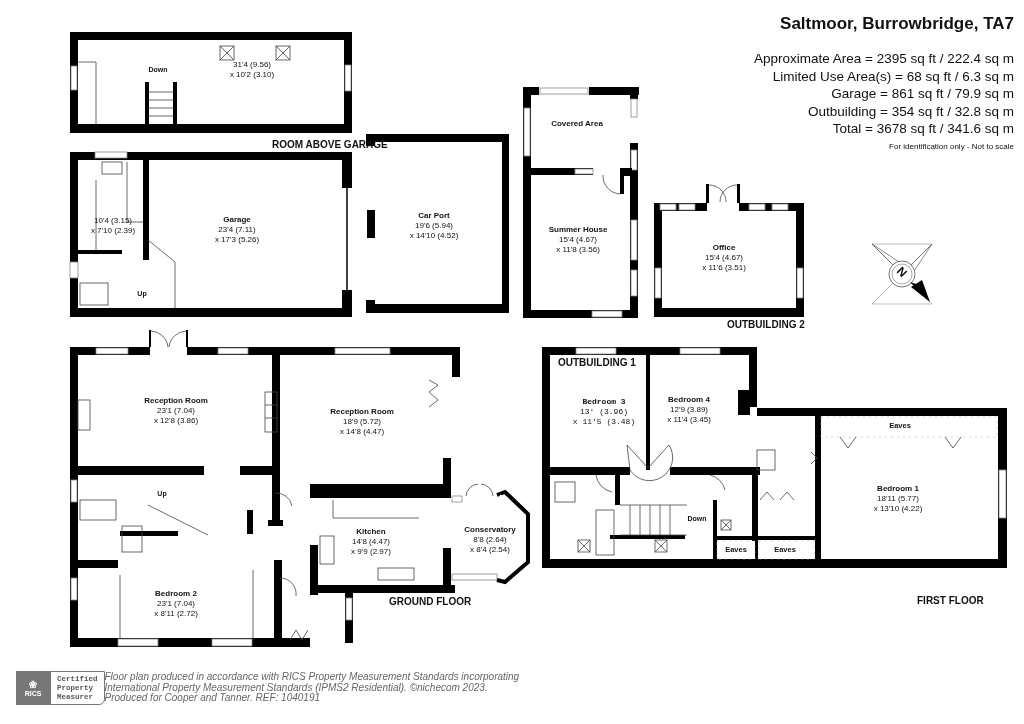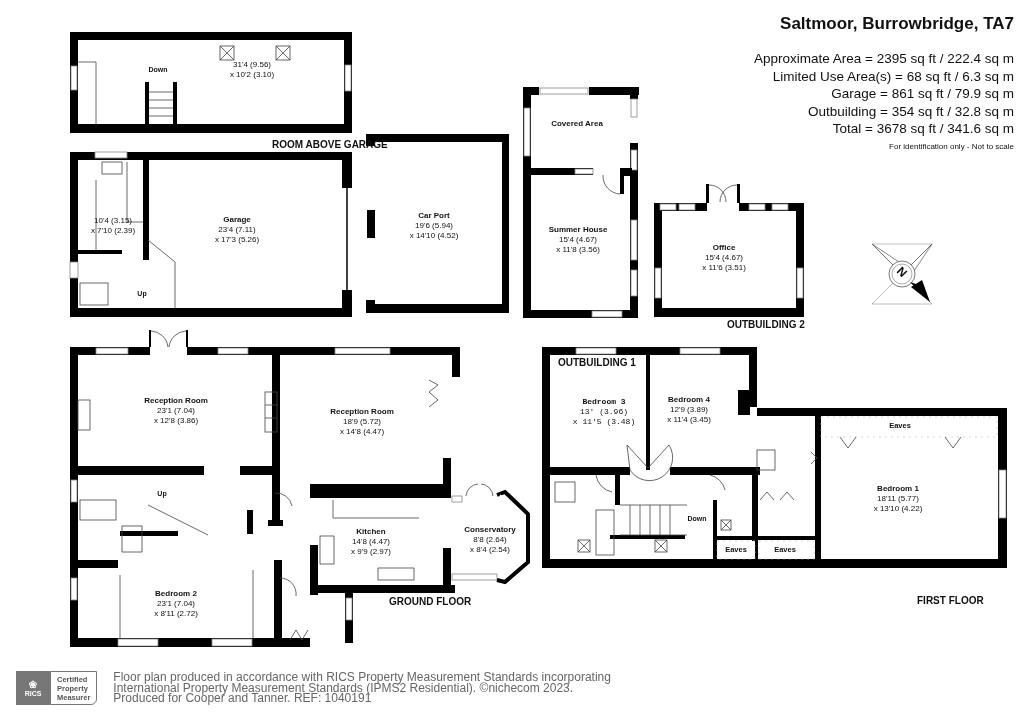--- a/index.html
+++ b/index.html
@@ -10,22 +10,22 @@
   .thin{fill:none;stroke:#444;stroke-width:0.8;}
   .eaves{fill:#fff;stroke:#bbb;stroke-width:0.6;stroke-dasharray:2,4;}
   .lbl{position:absolute;text-align:center;font-size:8px;line-height:10px;white-space:nowrap;transform:translateX(-50%);}
   .lbl .nm{font-weight:bold;font-size:8px;}
   .floor-title{position:absolute;font-weight:bold;font-size:10px;white-space:nowrap;}
   #title{position:absolute;right:10px;top:14px;font-weight:bold;font-size:17px;white-space:nowrap;}
   #areas{position:absolute;right:10px;top:50px;text-align:right;font-size:13.5px;line-height:17.5px;}
   #areas .note{font-size:8px;line-height:14px;margin-top:2px;}
   #footer{position:absolute;left:16px;top:671px;height:34px;display:flex;align-items:center;}
   #rics-logo{width:34px;height:34px;background:#777;color:#fff;display:flex;flex-direction:column;align-items:center;justify-content:center;font-size:7px;font-weight:bold;}
-  #rics-cert{height:32px;border:1px solid #777;border-radius:0 0 6px 0;padding:0 6px;font-family:Liberation Sans, sans-serif;font-weight:bold;font-size:7.5px;line-height:9px;color:#555;display:flex;flex-direction:column;justify-content:center;}
-  #footer-text{margin-left:16px;font-size:12px;line-height:10.5px;color:#666;}
+  #rics-cert{height:32px;border:1px solid #777;border-radius:0 0 6px 0;padding:0 6px;font-family:Liberation Mono, monospace;font-weight:bold;font-size:7.5px;line-height:9px;color:#555;display:flex;flex-direction:column;justify-content:center;}
+  #footer-text{margin-left:0;font-size:10px;line-height:10.5px;color:#666;font-style:italic;}
 </style>
 </head>
 <body>
 
 <svg id="plan" width="1024" height="724" viewBox="0 0 1024 724">
 
   <g>
     <rect class="wall" x="70" y="32" width="282" height="8"></rect>
     <rect class="wall" x="70" y="124" width="282" height="9"></rect>
     <rect class="wall" x="70" y="32" width="8" height="101"></rect>

